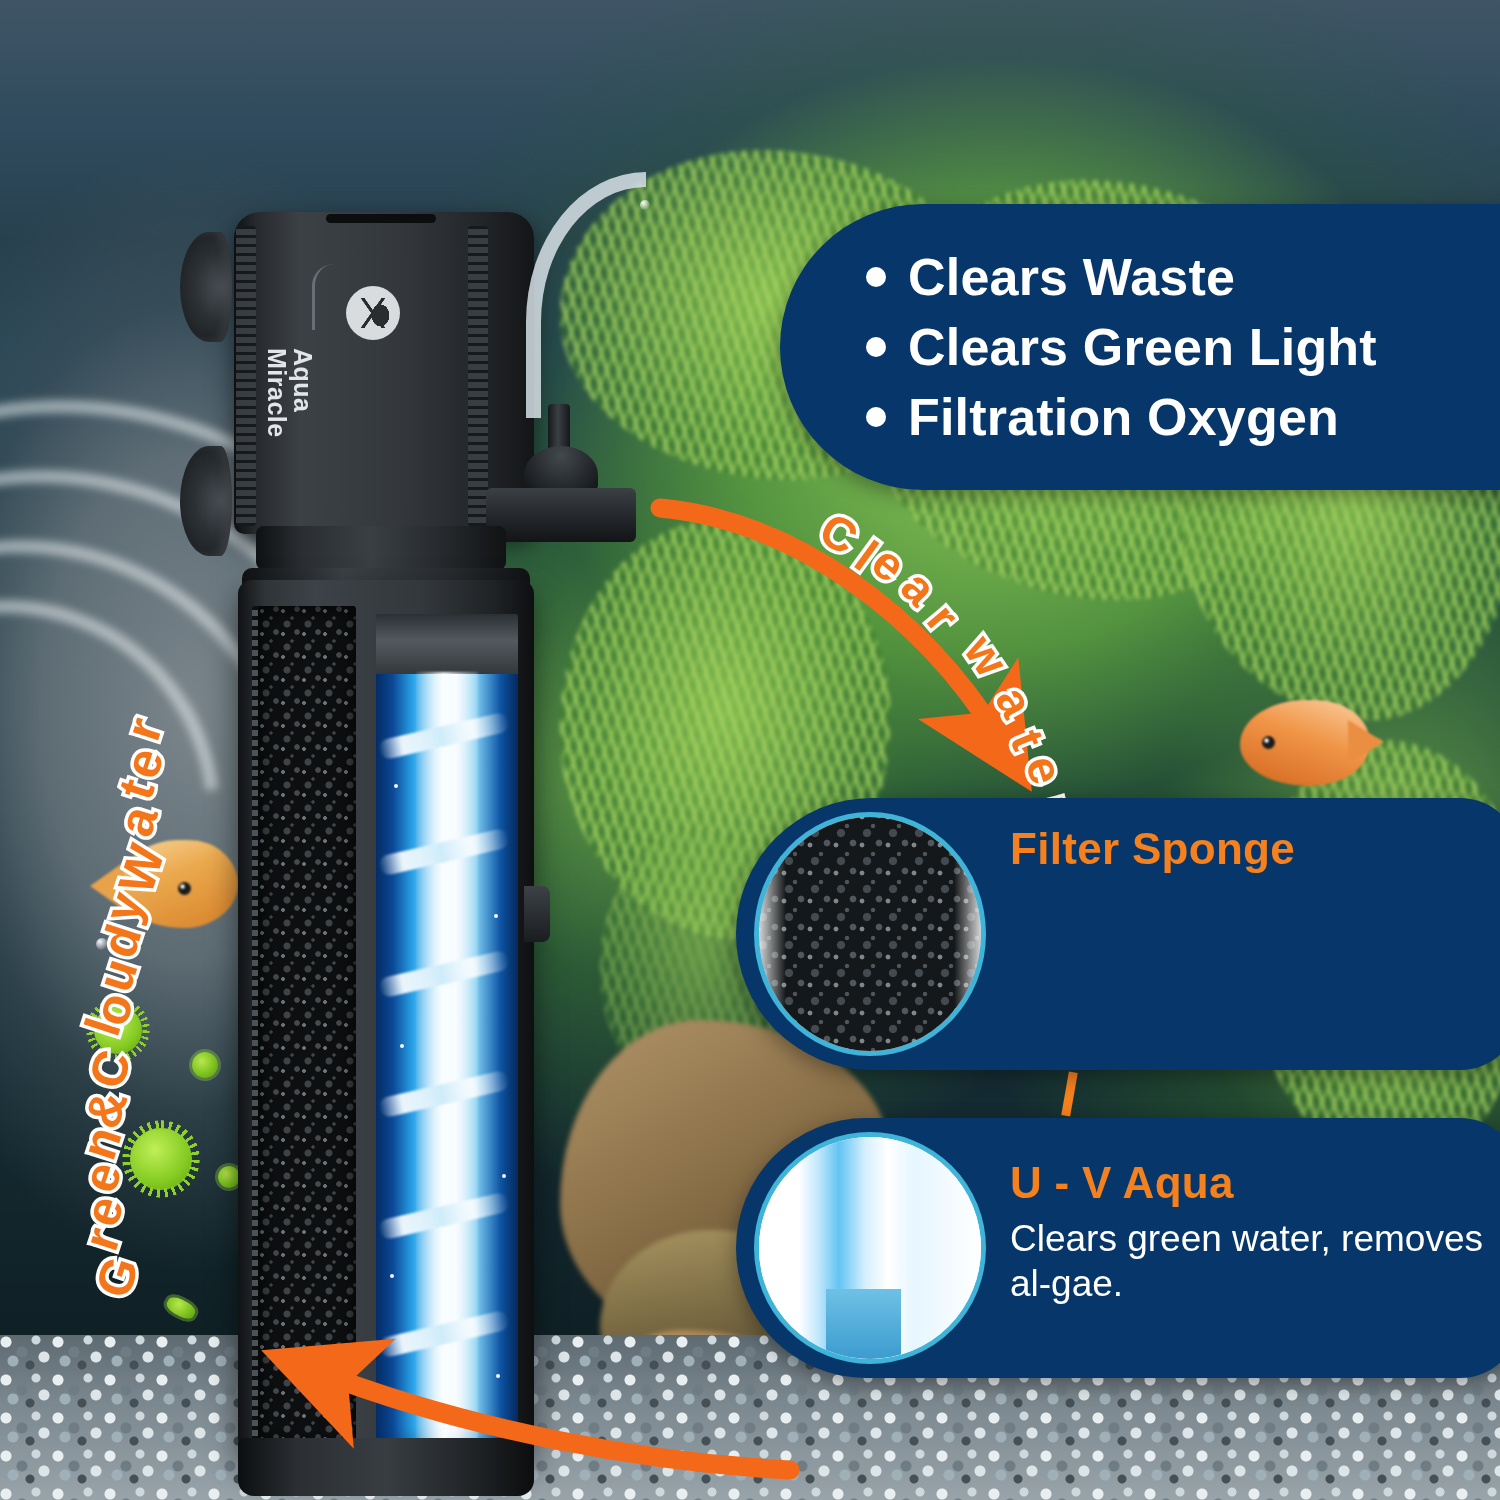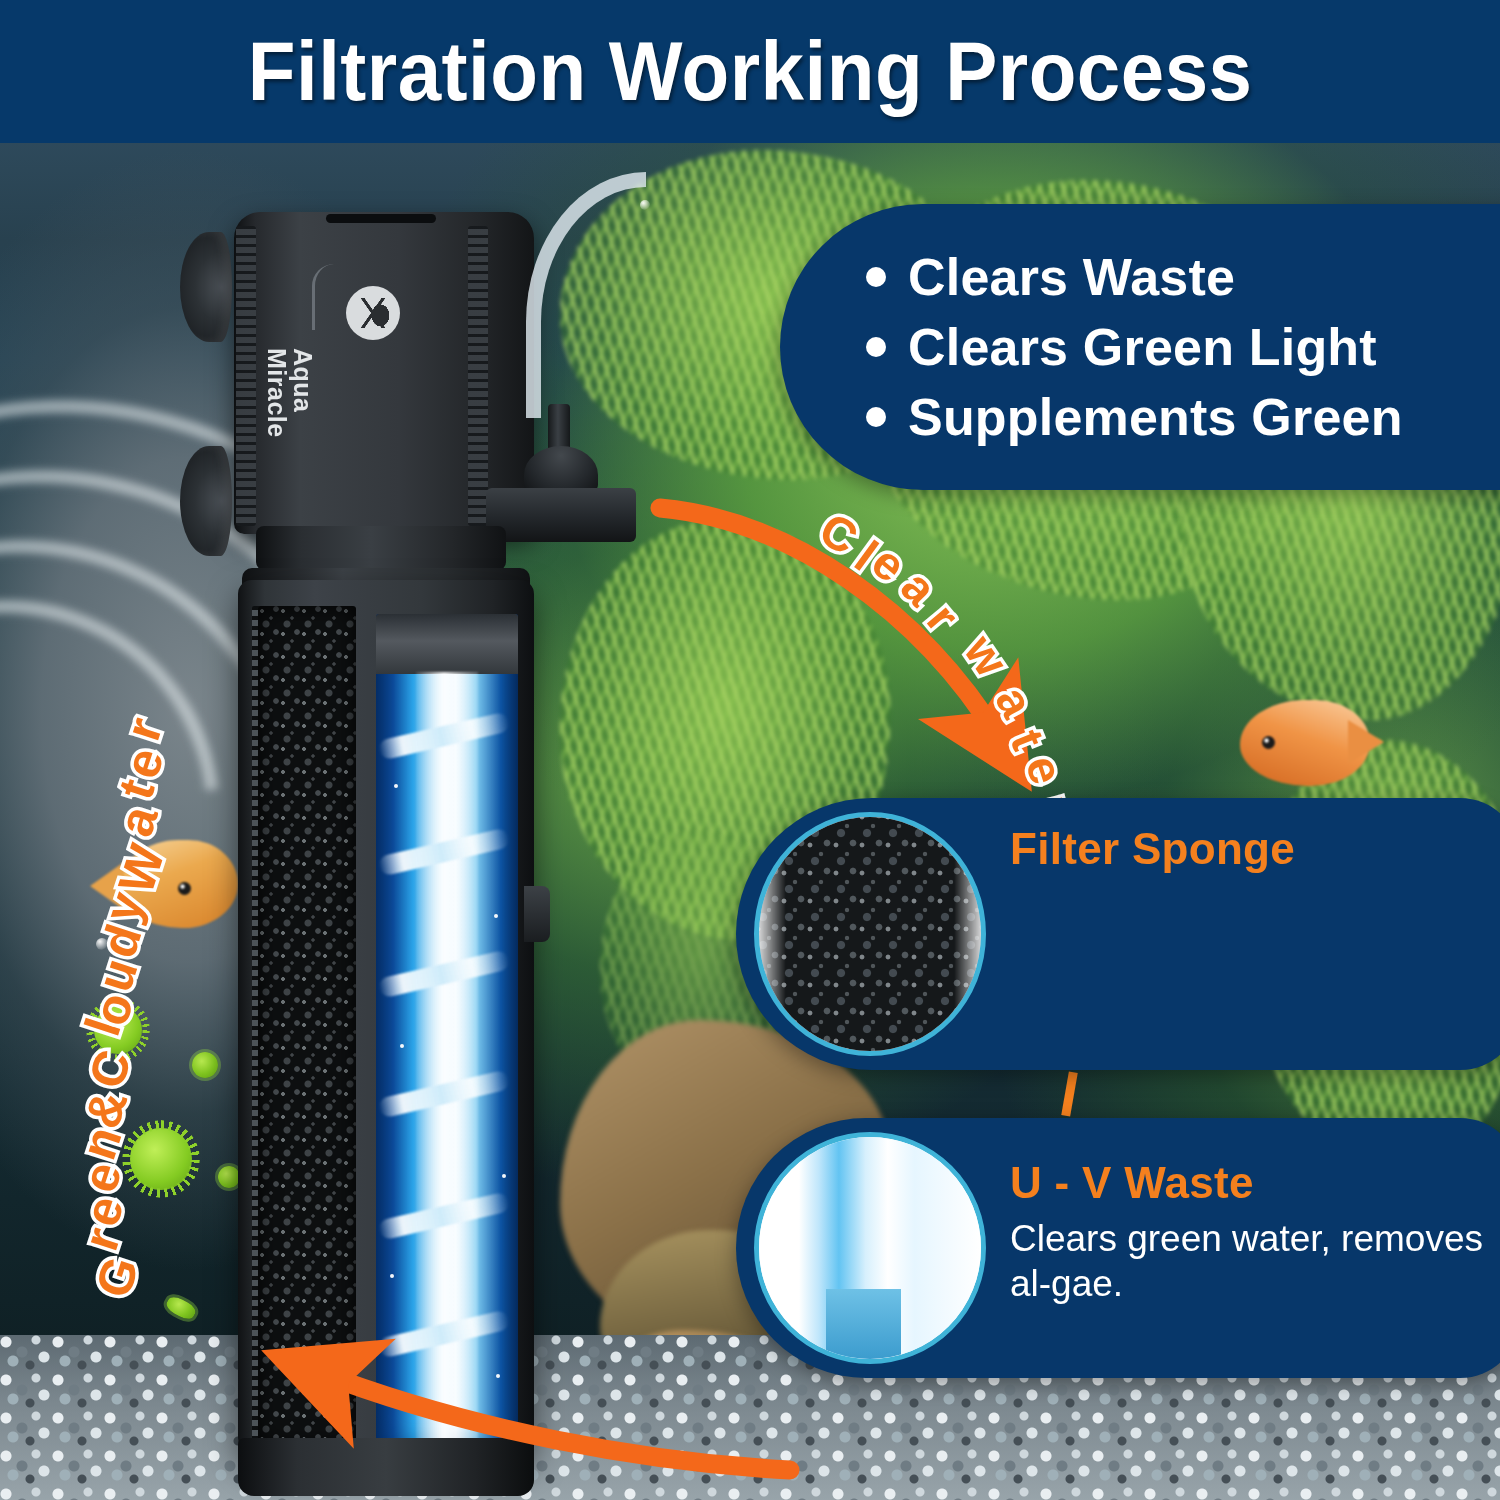--- a/index.html
+++ b/index.html
@@ -372,23 +372,20 @@
   <div class="algae-spiky" style="left:94px;top:1006px;width:48px;height:48px;"></div>
   <div class="algae-spiky" style="left:130px;top:1128px;width:62px;height:62px;"></div>
   <div class="algae-spiky" style="left:252px;top:1260px;width:46px;height:46px;"></div>
   <div class="algae-dot" style="left:166px;top:1300px;width:30px;height:16px;border-radius:40%;transform:rotate(28deg);"></div>
   <div class="bubble" style="left:96px;top:938px;width:12px;height:12px;"></div>
   <div class="bubble" style="left:250px;top:620px;width:9px;height:9px;"></div>
   <div class="bubble" style="left:640px;top:200px;width:10px;height:10px;"></div>
 
   <div class="gravel"></div>
 
-  <div class="header">
-    <h1>Filtration Working Process</h1>
-  </div>
 
   <div id="device">
     <div class="suction" style="top:36px;"></div>
     <div class="suction" style="top:250px;"></div>
 
     <div class="pump-head"></div>
     <div class="pump-fins"></div>
     <div class="pump-fins right"></div>
     <div class="pump-vent"></div>
     <div class="pump-groove"></div>
@@ -538,21 +535,21 @@
     <div class="bullet-row">
       <div class="bullet-dot"></div>
       <div class="bullet-text">Clears Waste</div>
     </div>
     <div class="bullet-row">
       <div class="bullet-dot"></div>
       <div class="bullet-text">Clears Green Light</div>
     </div>
     <div class="bullet-row">
       <div class="bullet-dot"></div>
-      <div class="bullet-text">Supplements Green</div>
+      <div class="bullet-text">Filtration Oxygen</div>
     </div>
   </div>
 
   <div class="card" id="sponge-card">
     <div class="card-thumb">
       <div class="thumb-sponge"></div>
     </div>
     <div class="card-body">
       <div class="card-title">Filter Sponge</div>
     </div>
@@ -560,18 +557,18 @@
 
   <div class="connector"></div>
 
   <div class="card" id="uv-card">
     <div class="card-thumb">
       <div class="thumb-uv">
         <div class="base"></div>
       </div>
     </div>
     <div class="card-body">
-      <div class="card-title">U - V Waste</div>
+      <div class="card-title">U - V Aqua</div>
       <div class="card-text">Clears green water, removes al-gae.</div>
     </div>
   </div>
 
 </div>
 
 </body></html>

